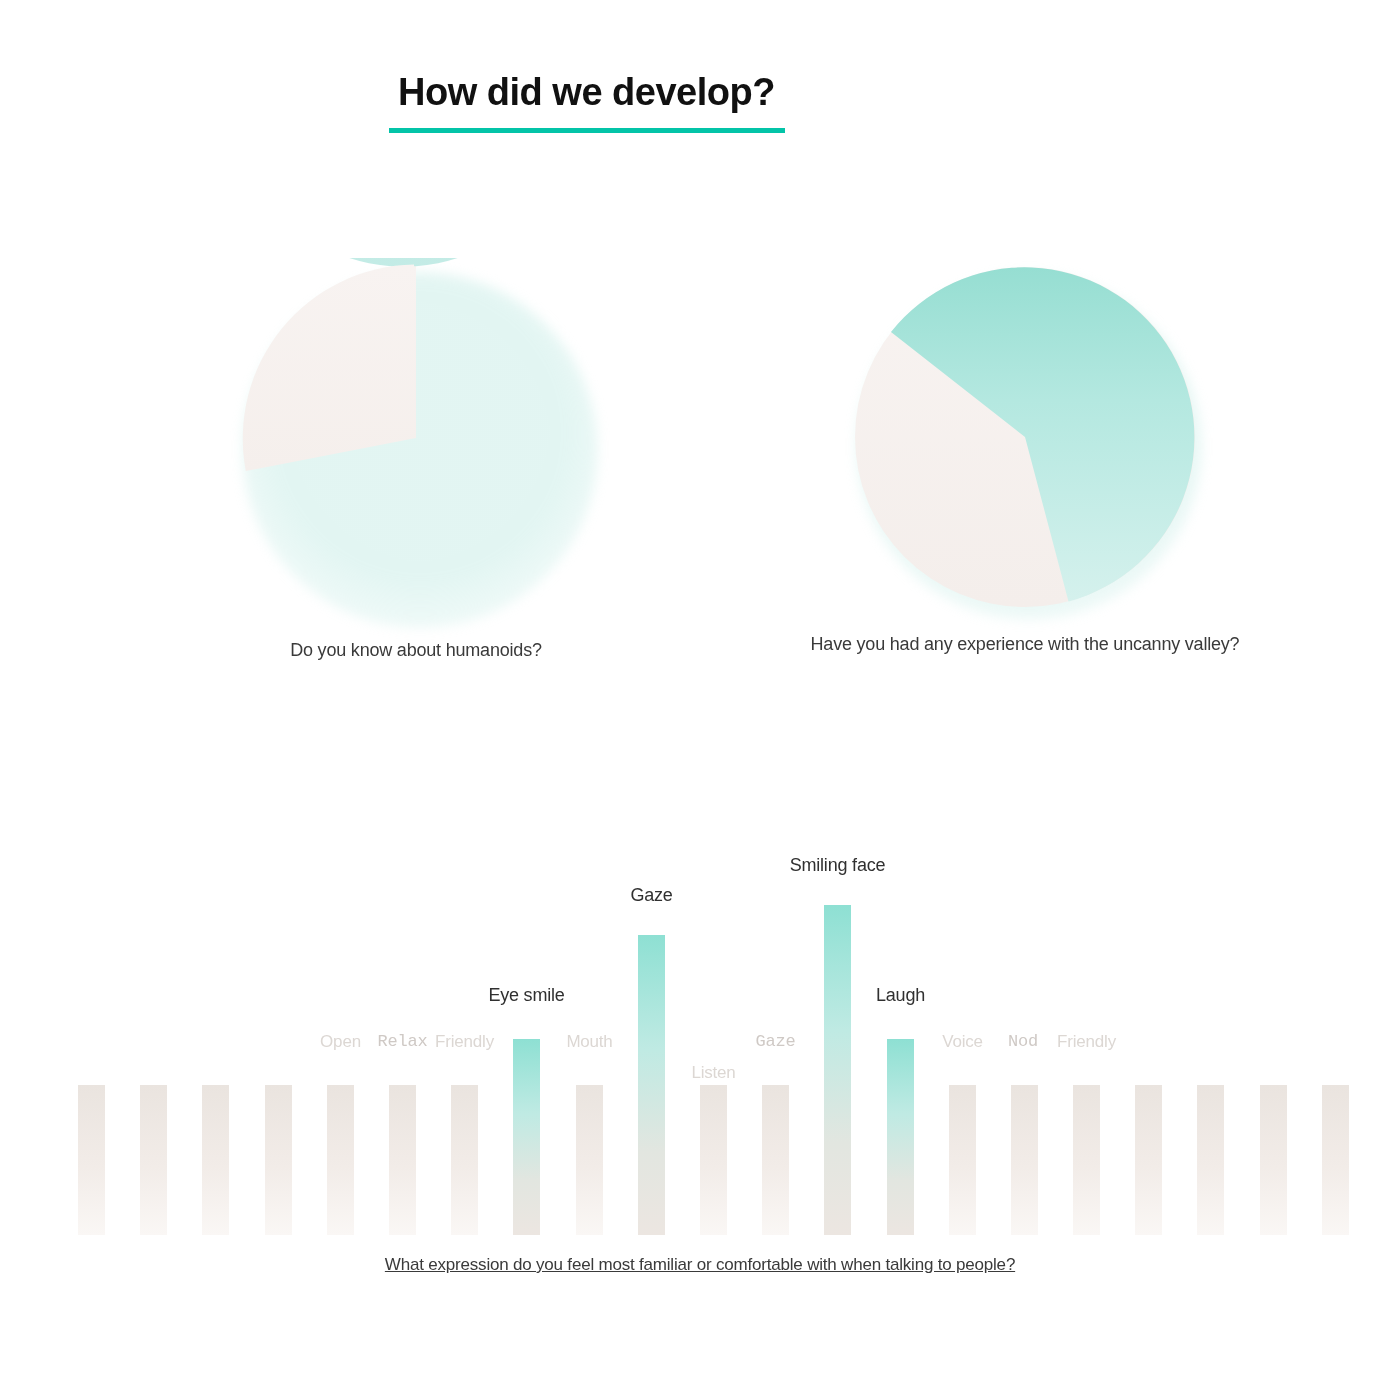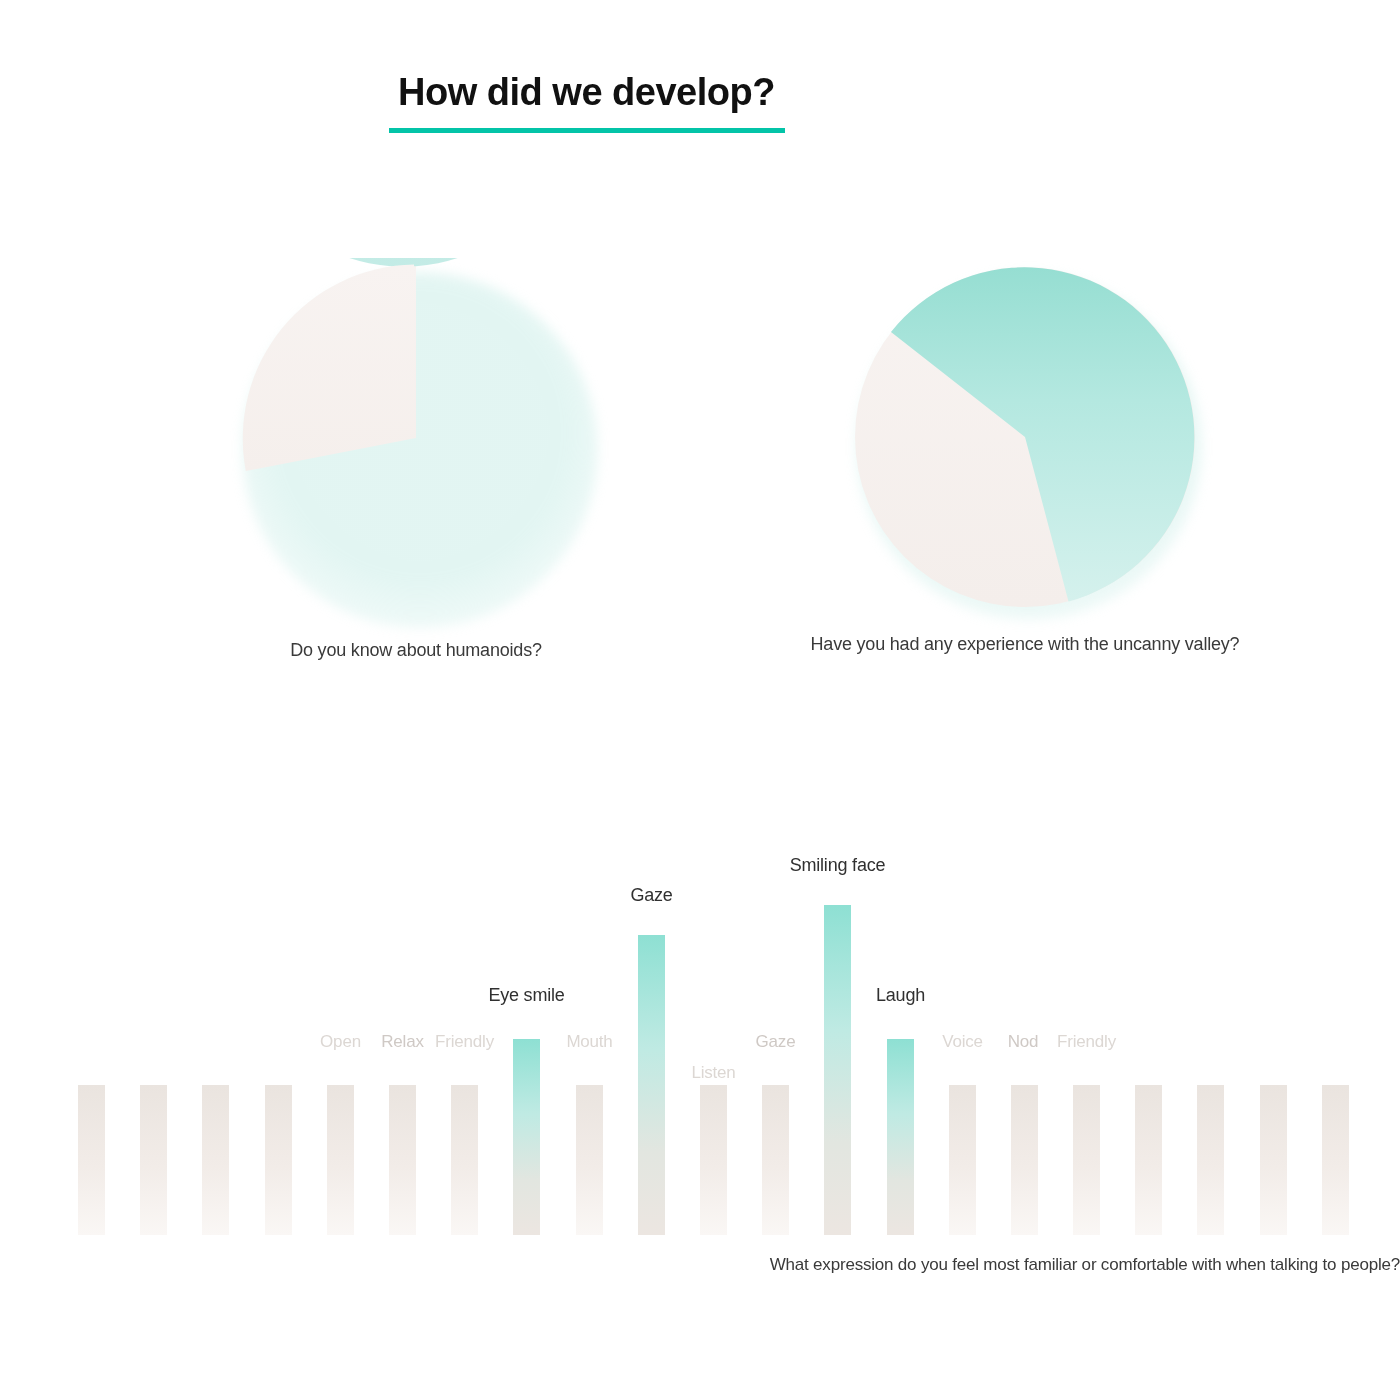--- a/index.html
+++ b/index.html
@@ -102,31 +102,32 @@
     background: linear-gradient(to bottom, #8ee0d3 0%, #bfeae3 38%, #e2e6e0 72%, #ece6e1 100%);
   }
   .bar-label {
     position: absolute;
     white-space: nowrap;
     font-size: 17px;
     letter-spacing: -0.2px;
     transform: translateX(-50%);
   }
   .lbl-dim { color: #dcd7d3; }
-  .lbl-dim-2 { color: #cfc9c5; }
+  .lbl-dim-2 { color: #cfc9c5; font-family: Liberation Mono, monospace; }
   .lbl-hi { color: #303030; font-size: 18px; text-align: center; }
   #bars-caption {
     position: absolute;
     top: 400px;
     left: 0;
     width: 1400px;
-    text-align: right;
+    text-align: center;
     font-size: 17px;
     color: #3a3a3a;
     letter-spacing: -0.2px;
+    text-decoration: underline;
   }
 </style>
 </head>
 <body>
 
 <div id="title-block">
   <div id="page-title">How did we develop?</div>
   <span id="title-underline"></span>
 </div>
 

